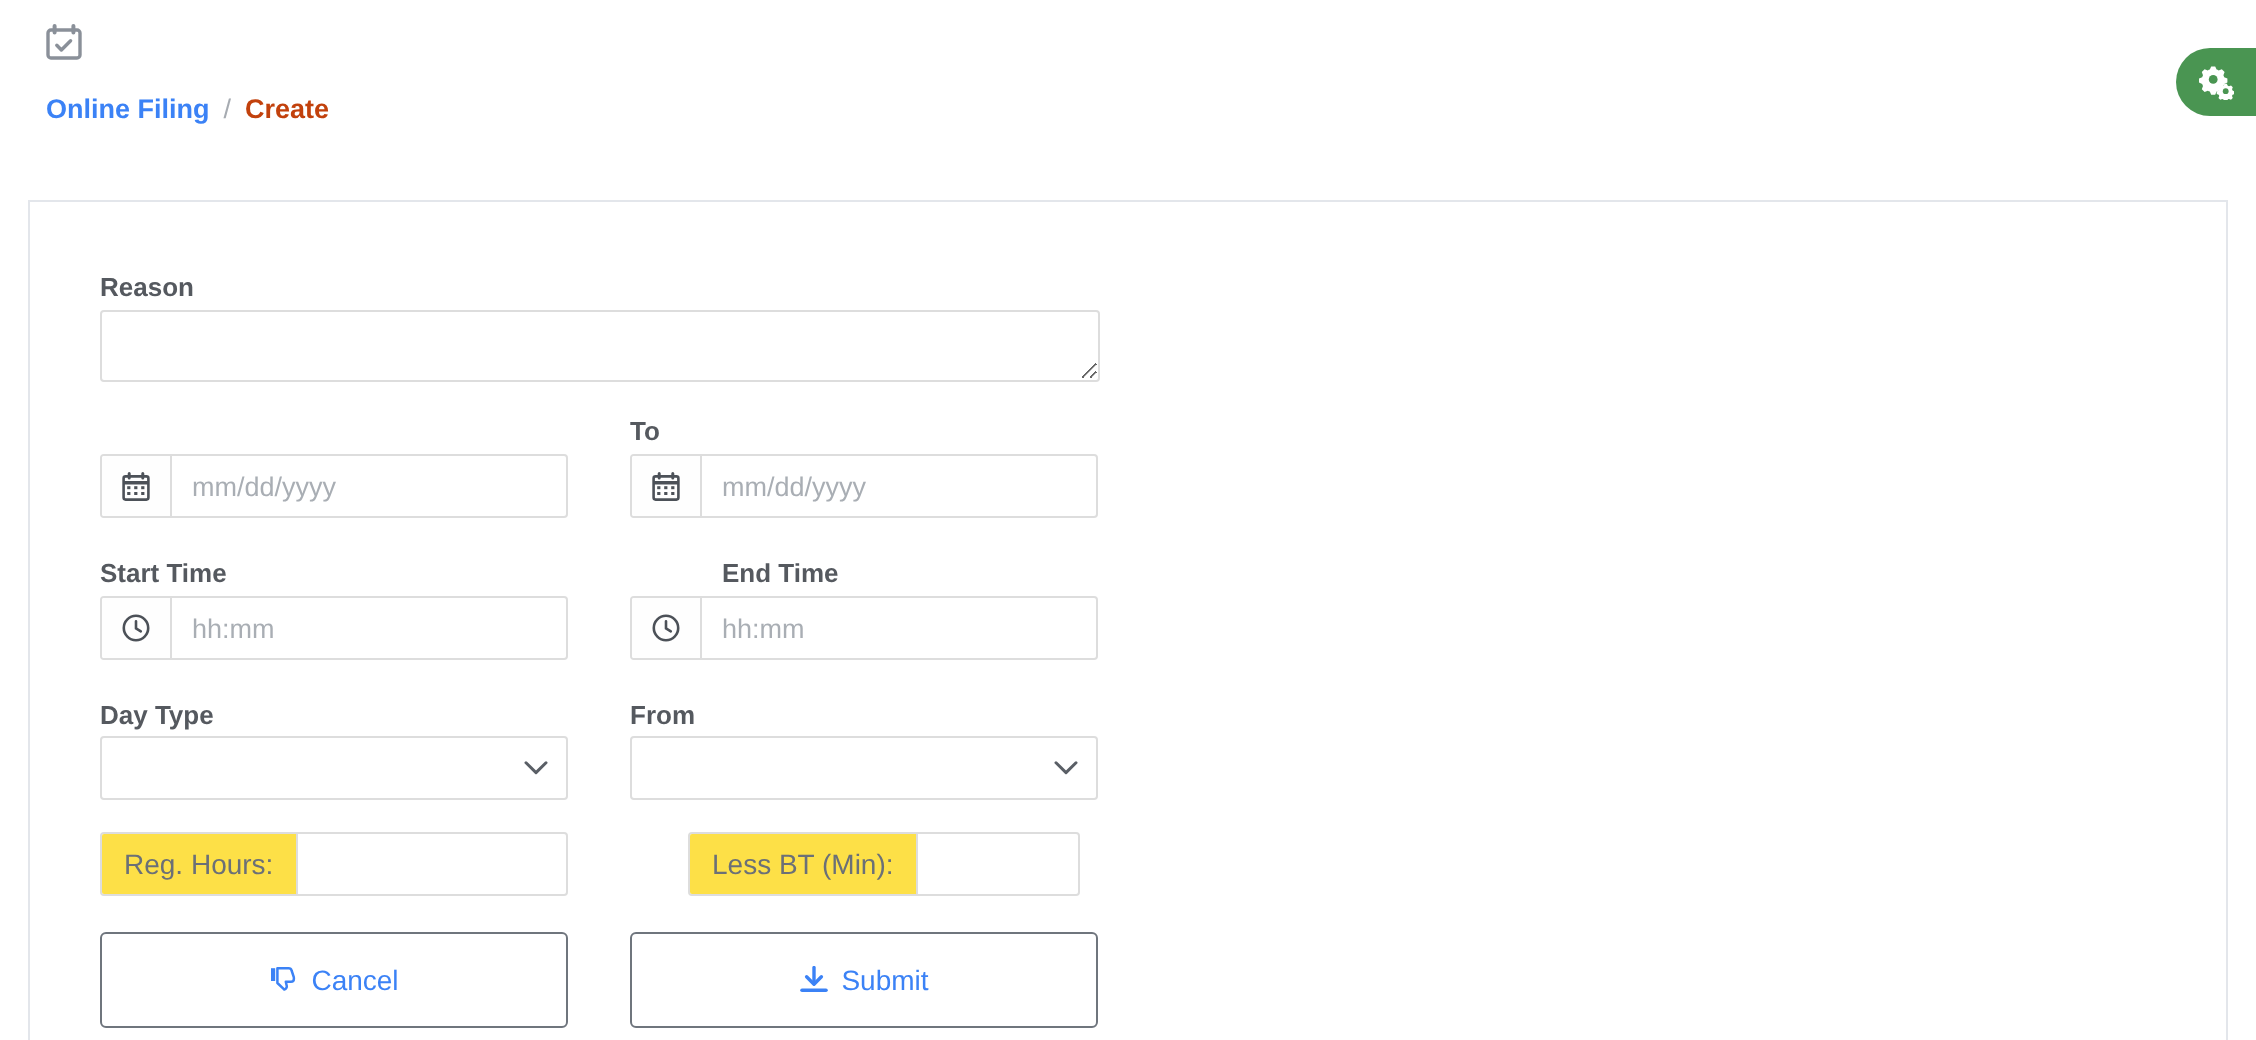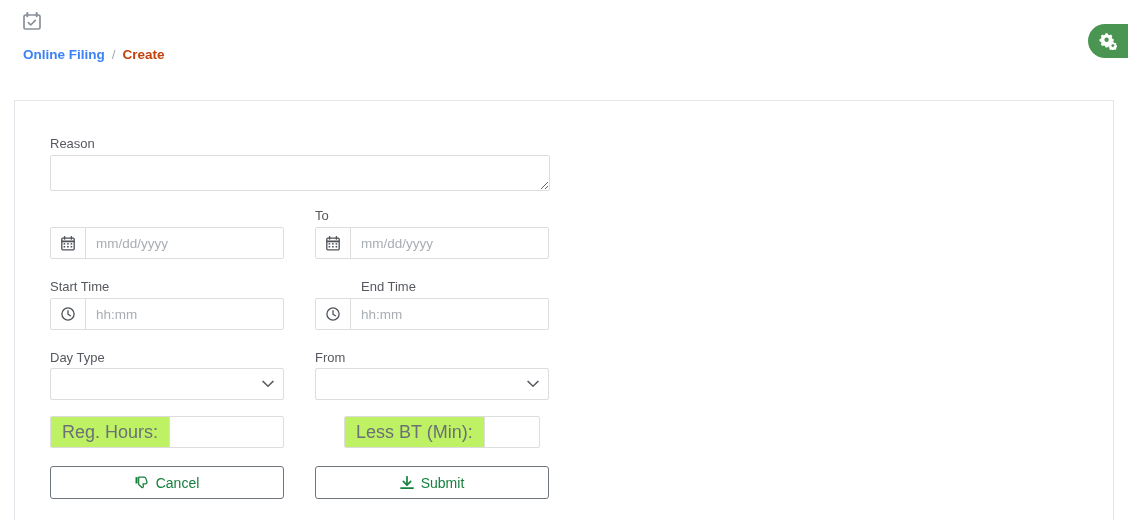--- a/index.html
+++ b/index.html
@@ -78,21 +78,21 @@
   }
   .card-body {
     position: relative;
     width: 100%; height: 100%;
   }
 
   
   .field-label {
     position: absolute;
     font-size: 13px;
-    font-weight: normal;
+    font-weight: bold;
     color: #55595f;
     white-space: nowrap;
   }
 
   textarea.reason-box {
     position: absolute;
     left: 35px; top: 54px;
     width: 500px; height: 36px;
     border: 1px solid #dddddd;
     border-radius: 2px;
@@ -124,23 +124,23 @@
     background: #fefefe;
     color: #4c5158;
   }
   .input-group .addon svg { display: block; }
   .input-group .addon-text {
     flex: 0 0 auto;
     padding: 0 11px;
     display: flex;
     align-items: center;
     border-right: 1px solid #dddddd;
-    background: #bef264;
+    background: #fde047;
     color: #6b7077;
-    font-size: 18px;
+    font-size: 14px;
     white-space: nowrap;
   }
   .input-group input {
     flex: 1 1 auto;
     min-width: 0;
     border: none;
     outline: none;
     padding: 0 10px;
     font-family: "Liberation Sans", sans-serif;
     font-size: 13.5px;
@@ -169,25 +169,25 @@
     position: absolute;
     right: 10px; top: 50%;
     transform: translateY(-50%);
     pointer-events: none;
     color: #5a5f66;
   }
   .select-caret svg { display: block; }
 
   .btn {
     position: absolute;
-    height: 33px;
+    height: 48px;
     border: 1px solid #6f757d;
     border-radius: 3px;
     background: #ffffff;
-    color: #15803d;
+    color: #3b82f6;
     font-family: "Liberation Sans", sans-serif;
     font-size: 14px;
     display: flex;
     align-items: center;
     justify-content: center;
     gap: 7px;
     cursor: pointer;
     padding: 0;
   }
   .btn svg { display: block; }

